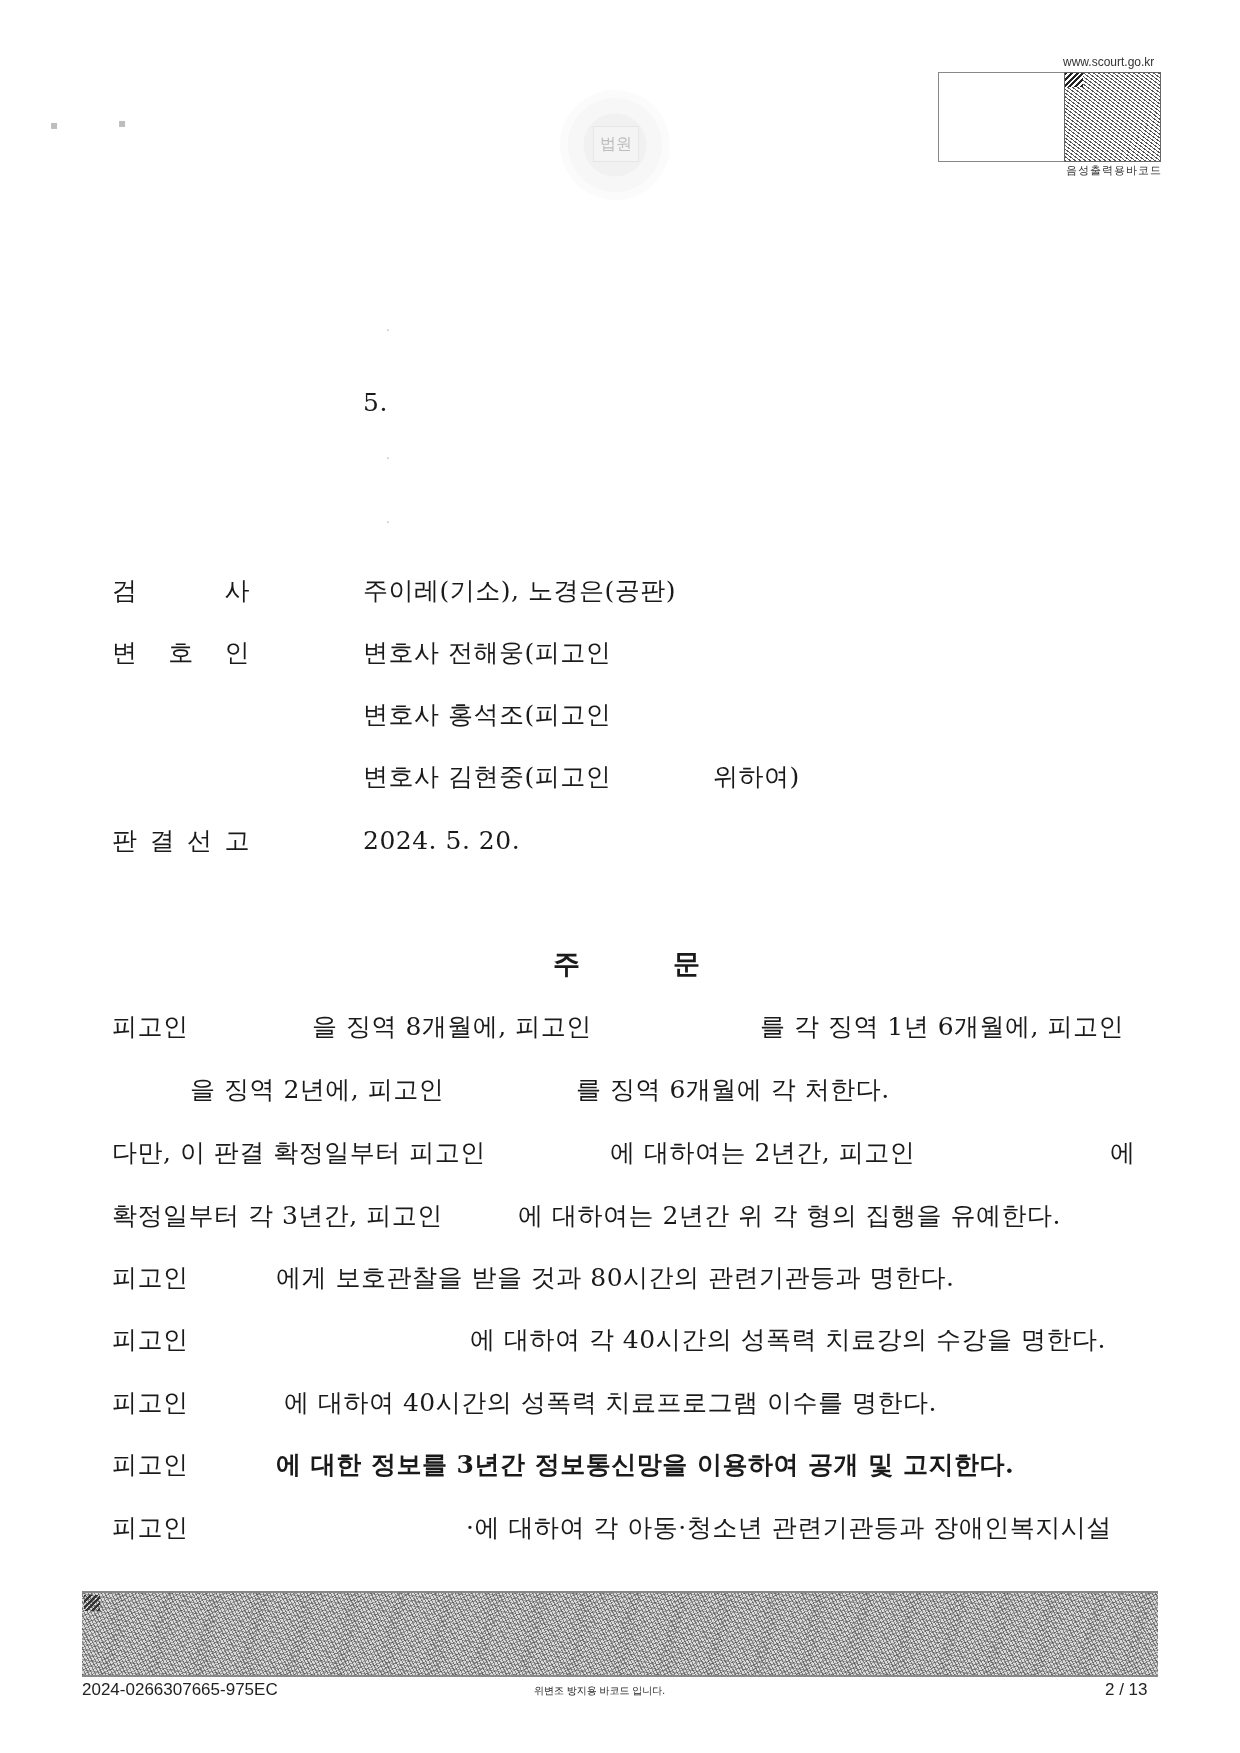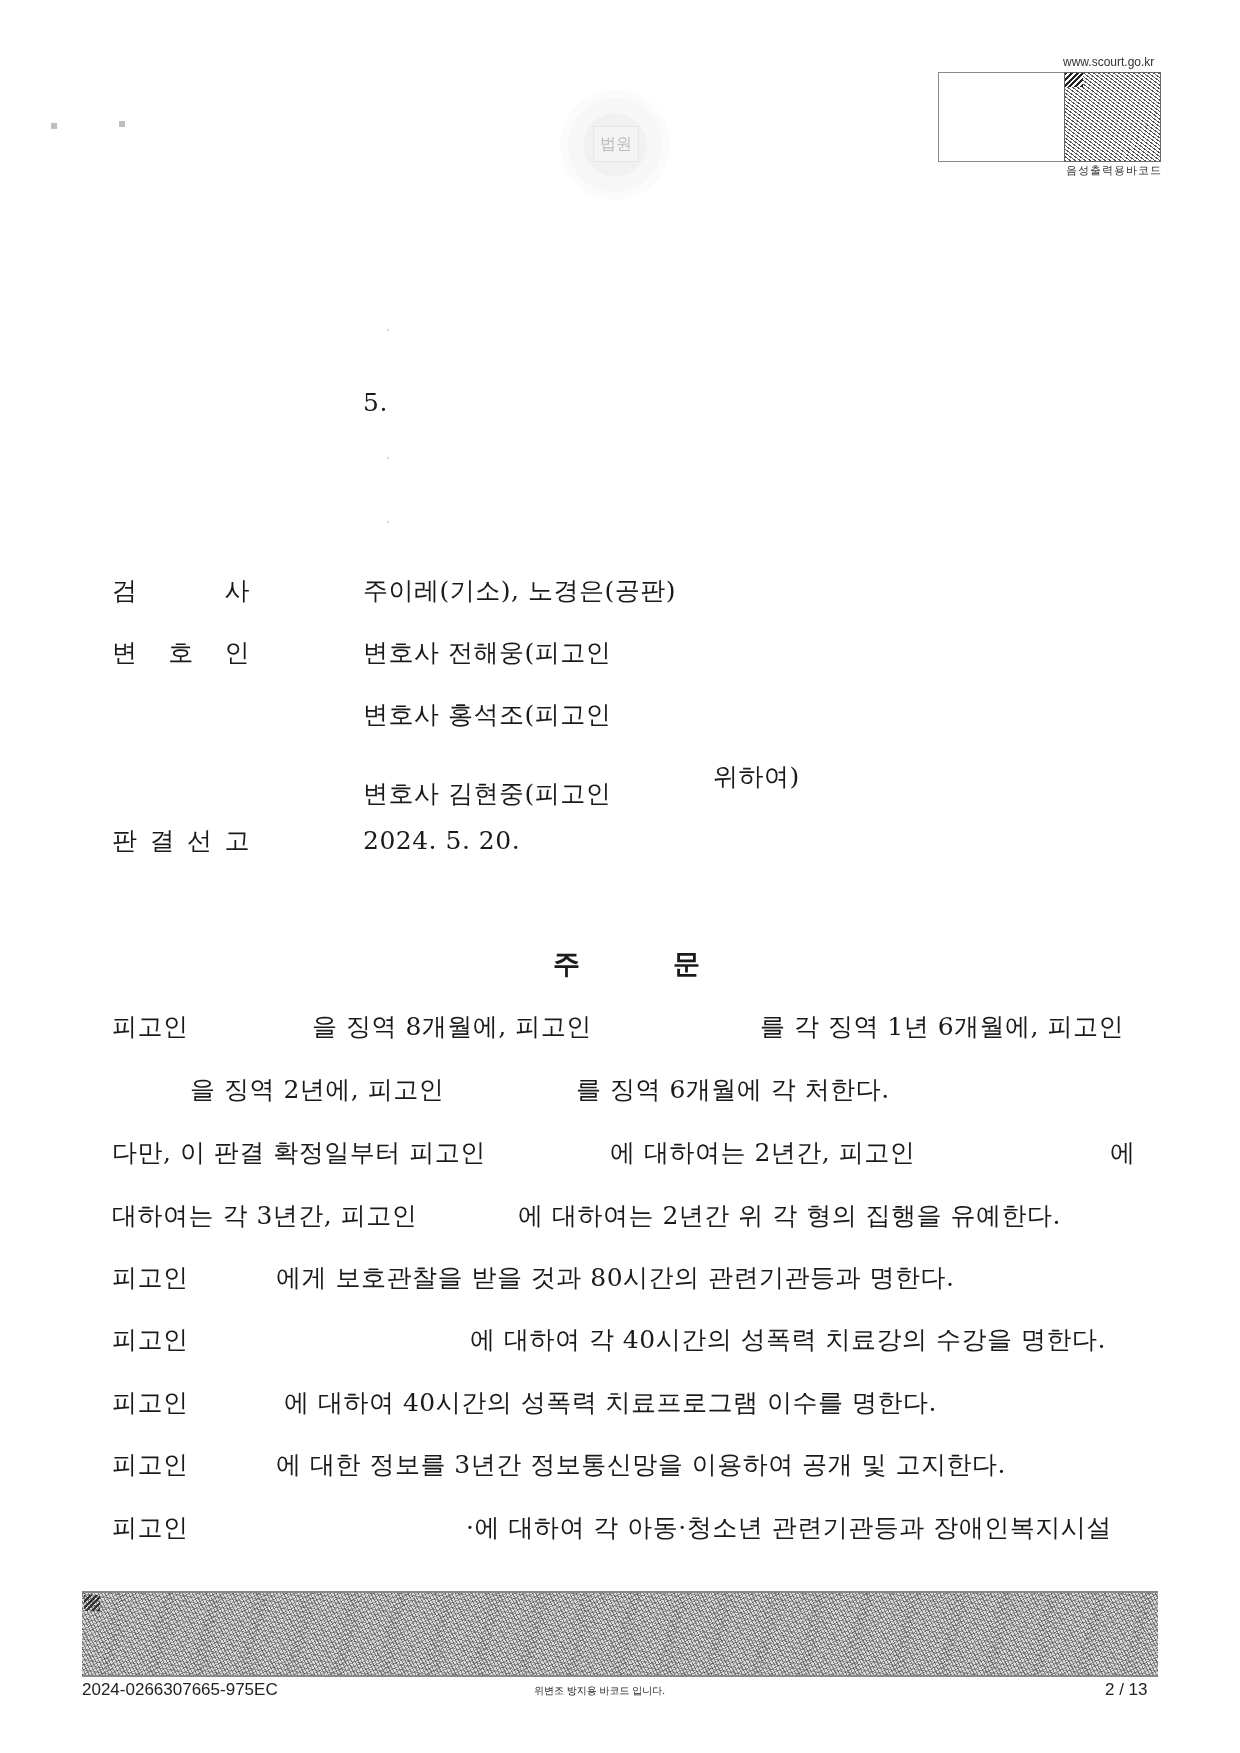--- a/index.html
+++ b/index.html
@@ -72,21 +72,21 @@
 </div>
 <div class="abs txt" style="left:363px; top:576px;">주이레(기소), 노경은(공판)</div>
 
 <div class="abs txt label-wide" style="left:112px; top:638px; width:138px;">
   <span>변</span>
   <span>호</span>
   <span>인</span>
 </div>
 <div class="abs txt" style="left:363px; top:638px;">변호사 전해웅(피고인</div>
 <div class="abs txt" style="left:363px; top:700px;">변호사 홍석조(피고인</div>
-<div class="abs txt" style="left:363px; top:779px;text-align:center;">변호사 김현중(피고인</div>
+<div class="abs txt" style="left:363px; top:762px;text-align:center;">변호사 김현중(피고인</div>
 <div class="abs txt" style="left:713px; top:762px;">위하여)</div>
 
 <div class="abs txt label-wide" style="left:112px; top:826px; width:138px;">
   <span>판</span>
   <span>결</span>
   <span>선</span>
   <span>고</span>
 </div>
 <div class="abs txt" style="left:363px; top:826px;">2024. 5. 20.</div>
 
@@ -95,30 +95,30 @@
 
 <div id="judgment-body">
     <div class="abs txt" style="left: 112px; top: 1012px;">피고인</div>
     <div class="abs txt" style="left: 276px; top: 1012px; margin-left: 36px;">을 징역 8개월에, 피고인</div>
     <div class="abs txt" style="left: 760px; top: 1012px;">를 각 징역 1년 6개월에, 피고인</div>
     <div class="abs txt" style="left: 190px; top: 1075px;">을 징역 2년에, 피고인</div>
     <div class="abs txt" style="left: 548px; top: 1075px; margin-left: 28px;">를 징역 6개월에 각 처한다.</div>
     <div class="abs txt" style="left: 112px; top: 1138px;">다만, 이 판결 확정일부터 피고인</div>
     <div class="abs txt" style="left: 610px; top: 1138px;">에 대하여는 2년간, 피고인</div>
     <div class="abs txt" style="left: 1110px; top: 1138px;">에</div>
-    <div class="abs txt" style="left: 112px; top: 1201px;">대하여는 각 3년간, 피고인</div>
+    <div class="abs txt" style="left: 112px; top: 1201px;">확정일부터 각 3년간, 피고인</div>
     <div class="abs txt" style="left: 518px; top: 1201px;">에 대하여는 2년간 위 각 형의 집행을 유예한다.</div>
     <div class="abs txt" style="left: 112px; top: 1263px;">피고인</div>
     <div class="abs txt" style="left: 276px; top: 1263px;">에게 보호관찰을 받을 것과 80시간의 관련기관등과 명한다.</div>
     <div class="abs txt" style="left: 112px; top: 1325px;">피고인</div>
     <div class="abs txt" style="left: 470px; top: 1325px;">에 대하여 각 40시간의 성폭력 치료강의 수강을 명한다.</div>
     <div class="abs txt" style="left: 112px; top: 1388px;">피고인</div>
     <div class="abs txt" style="left: 284px; top: 1388px;">에 대하여 40시간의 성폭력 치료프로그램 이수를 명한다.</div>
     <div class="abs txt" style="left: 112px; top: 1450px;">피고인</div>
-    <div class="abs txt" style="left: 276px; top: 1450px;">에 대한 정보를 3년간 정보통신망을 이용하여 공개 및 고지한다.</div>
+    <div class="abs txt" style="left: 276px; top: 1450px; font-weight: bold;">에 대한 정보를 3년간 정보통신망을 이용하여 공개 및 고지한다.</div>
     <div class="abs txt" style="left: 112px; top: 1513px;">피고인</div>
     <div class="abs txt" style="left: 466px; top: 1513px;">·에 대하여 각 아동·청소년 관련기관등과 장애인복지시설</div>
   </div>
 
 <div class="abs band" style="left:82px; top:1591px; width:1076px; height:82px;">
     <div class="band-corner"></div>
   </div>
 <div class="abs footer" style="left:82px; top:1680px; font-size:17px;">2024-0266307665-975EC</div>
 <div class="abs footer" style="left:534px; top:1684px; font-size:10px;">위변조 방지용 바코드 입니다.</div>
 <div class="abs footer" style="left:1105px; top:1680px; font-size:17px;">2 / 13</div>

